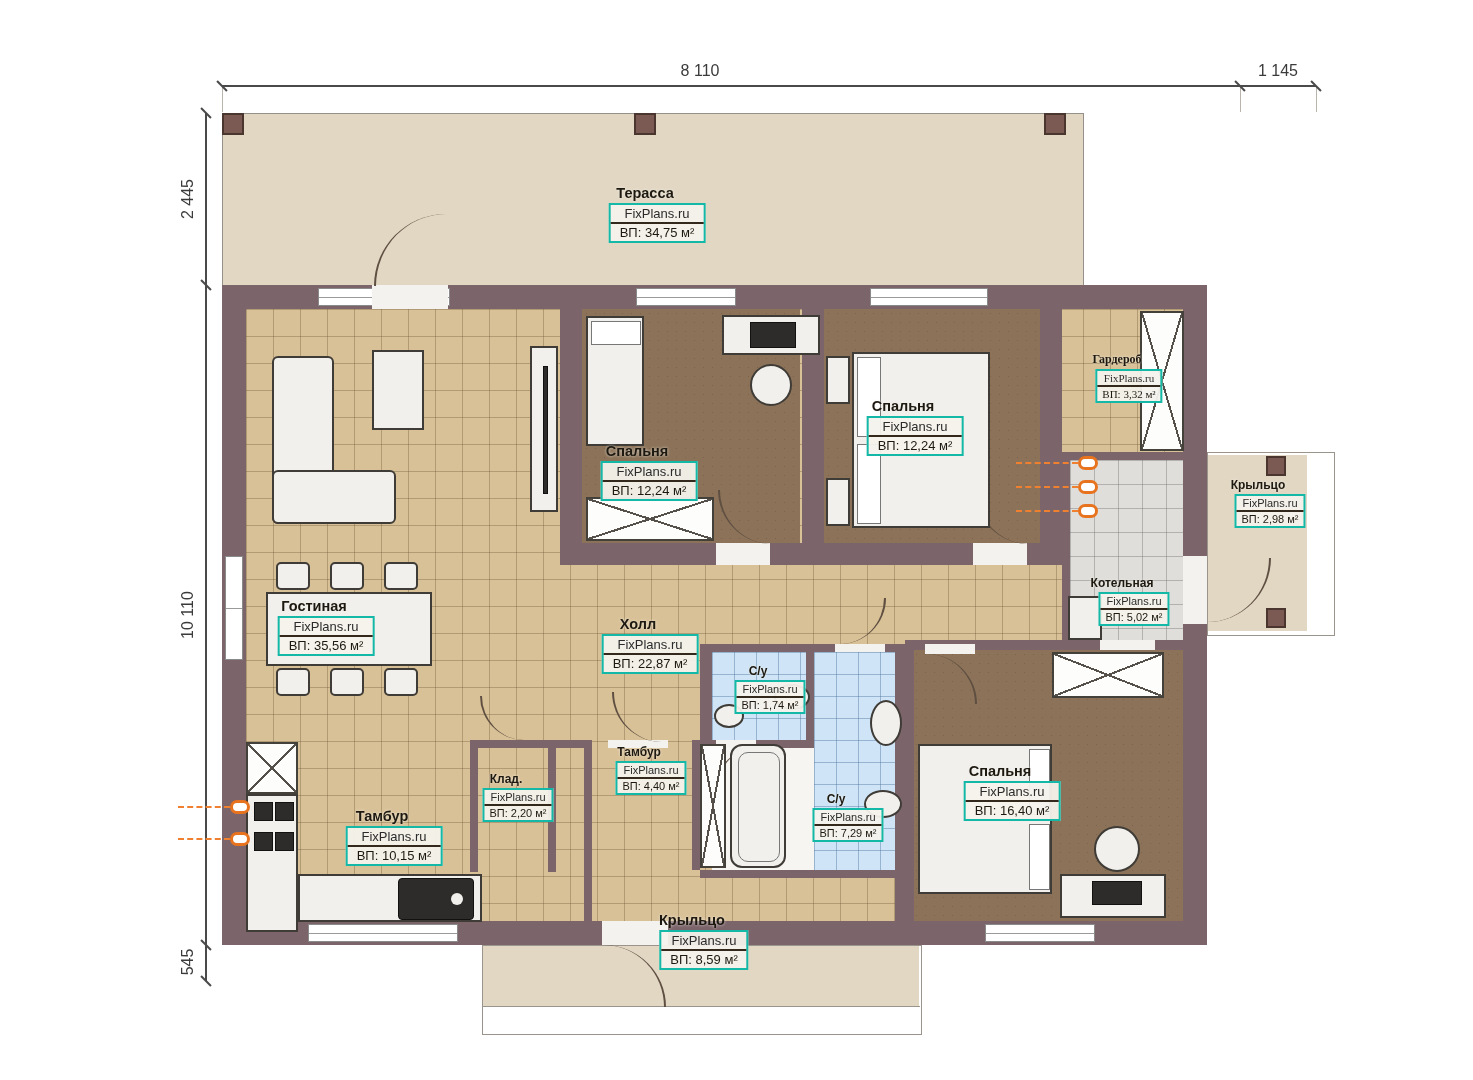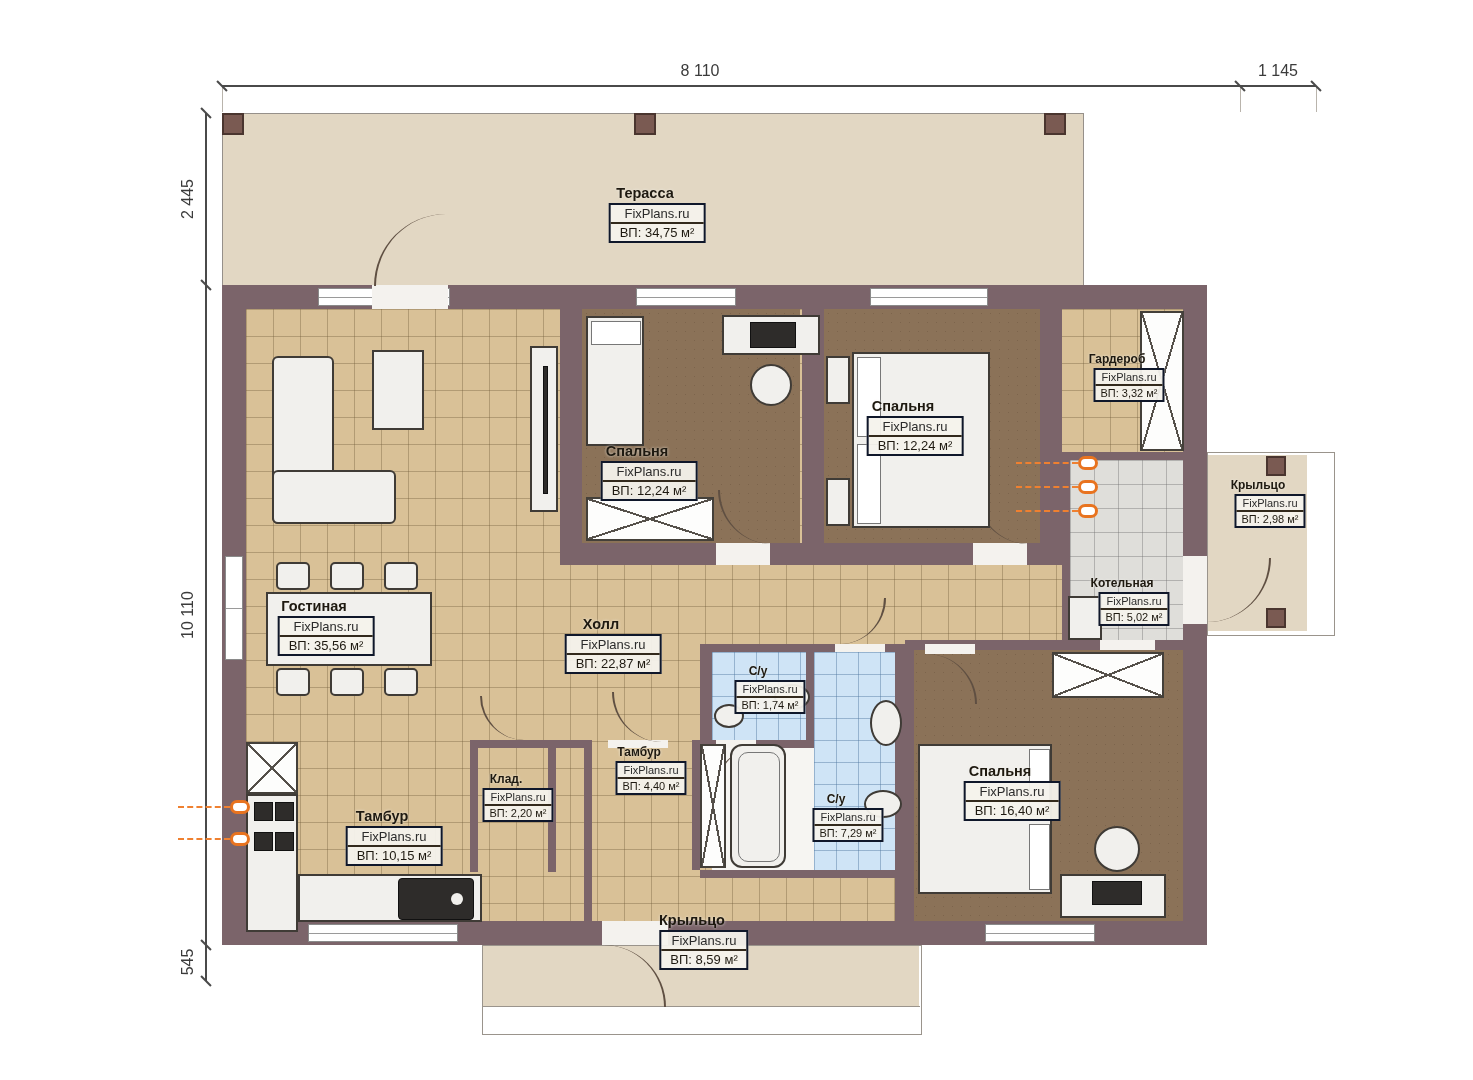--- a/index.html
+++ b/index.html
@@ -44,21 +44,21 @@
   .xbox{position:absolute;background:#fdfdfc;border:2px solid #44403a;box-sizing:border-box;z-index:25;
     background-image:
       linear-gradient(to bottom right,transparent calc(50% - 1px),#55504a calc(50% - 1px),#55504a calc(50% + 1px),transparent calc(50% + 1px)),
       linear-gradient(to bottom left,transparent calc(50% - 1px),#55504a calc(50% - 1px),#55504a calc(50% + 1px),transparent calc(50% + 1px));}
   .rad{position:absolute;width:20px;height:14px;background:#fff;border:3px solid #e8731f;border-radius:8px;box-sizing:border-box;z-index:40;}
   .radline{position:absolute;height:0;border-top:2px dashed #ef8030;z-index:39;}
 
   
   .rlabel{position:absolute;transform:translateX(-50%);text-align:center;z-index:50;}
   .rname{font-size:14.5px;font-weight:bold;color:#1e1910;margin-bottom:2px;white-space:nowrap;text-shadow:0 0 3px rgba(244,242,236,.8);}
-  .rbox{border:2px solid #0f172a;background:rgba(244,242,236,.95);display:inline-block;margin-left:24px;}
+  .rbox{border:2px solid #14b8a6;background:rgba(244,242,236,.95);display:inline-block;margin-left:24px;}
   .rwm{font-size:13px;color:#2b2b2b;padding:1px 9px;white-space:nowrap;}
   .rarea{font-size:13px;color:#1e1910;padding:1px 9px;border-top:2px solid #32291c;white-space:nowrap;}
   .sm .rname{font-size:12px;}
   .sm .rwm,.sm .rarea{font-size:11px;padding:1px 5px;}
 </style>
 </head>
 <body>
 
 <div id="stage">
 
@@ -239,41 +239,41 @@
   <div class="rlabel" style="left:637px;top:443px;">
     <div class="rname">Спальня</div>
     <div class="rbox"><div class="rwm">FixPlans.ru</div>
     <div class="rarea">ВП: 12,24 м²</div></div>
   </div>
   <div class="rlabel" style="left:903px;top:398px;">
     <div class="rname">Спальня</div>
     <div class="rbox"><div class="rwm">FixPlans.ru</div>
     <div class="rarea">ВП: 12,24 м²</div></div>
   </div>
-  <div class="rlabel sm" style="left:1117px;top:352px;">
+  <div class="rlabel sm" style="left:1117px;top:352px;font-family:Liberation Serif, serif;">
     <div class="rname">Гардероб</div>
     <div class="rbox"><div class="rwm">FixPlans.ru</div>
     <div class="rarea">ВП: 3,32 м²</div></div>
   </div>
   <div class="rlabel sm" style="left:1258px;top:478px;">
     <div class="rname">Крыльцо</div>
     <div class="rbox"><div class="rwm">FixPlans.ru</div>
     <div class="rarea">ВП: 2,98 м²</div></div>
   </div>
   <div class="rlabel sm" style="left:1122px;top:576px;">
     <div class="rname">Котельная</div>
     <div class="rbox"><div class="rwm">FixPlans.ru</div>
     <div class="rarea">ВП: 5,02 м²</div></div>
   </div>
   <div class="rlabel" style="left:314px;top:598px;">
     <div class="rname">Гостиная</div>
     <div class="rbox"><div class="rwm">FixPlans.ru</div>
     <div class="rarea">ВП: 35,56 м²</div></div>
   </div>
-  <div class="rlabel" style="left:601px;top:616px;">
+  <div class="rlabel" style="left:638px;top:616px;">
     <div class="rname">Холл</div>
     <div class="rbox"><div class="rwm">FixPlans.ru</div>
     <div class="rarea">ВП: 22,87 м²</div></div>
   </div>
   <div class="rlabel sm" style="left:758px;top:664px;">
     <div class="rname">С/у</div>
     <div class="rbox"><div class="rwm">FixPlans.ru</div>
     <div class="rarea">ВП: 1,74 м²</div></div>
   </div>
   <div class="rlabel sm" style="left:836px;top:792px;">

